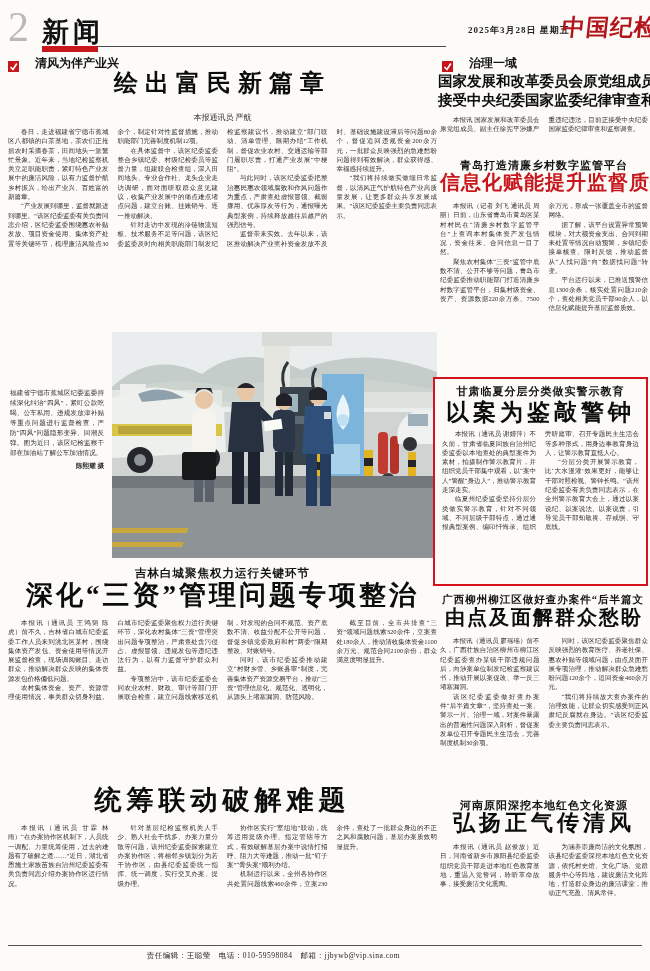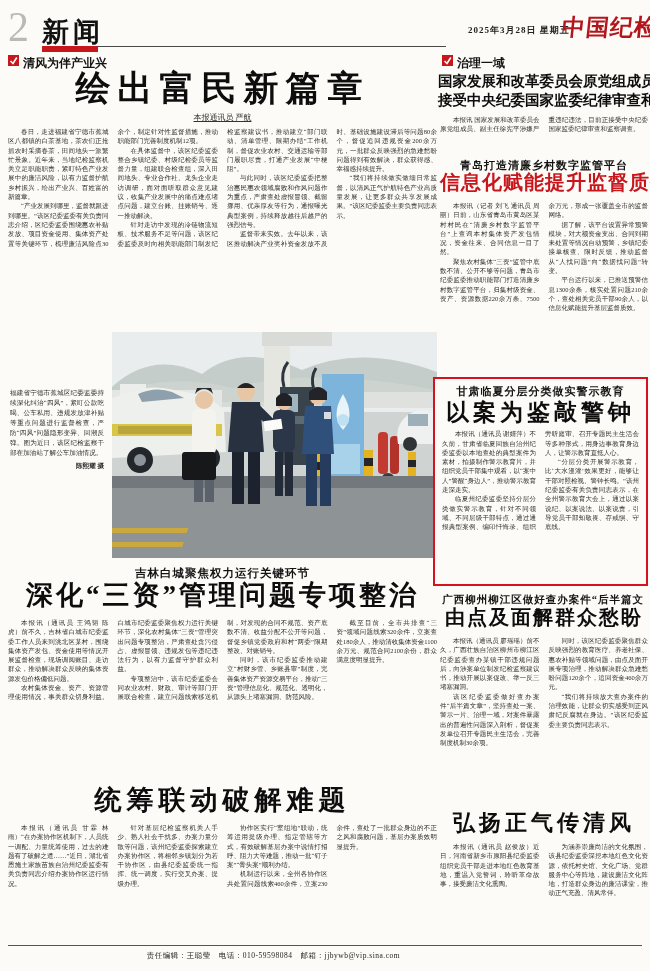--- a/index.html
+++ b/index.html
@@ -9,25 +9,25 @@
 
   
   .pagenum{font-size:42px;color:#b9b9b6;font-weight:400;line-height:1;}
   .section{font-size:27px;font-weight:900;letter-spacing:4px;color:#111;}
   .header-rule{height:1px;background:#4a4a4a;}
   .header-redbar{height:6px;background:#c8161d;}
   .date{font-size:9px;font-weight:700;color:#222;letter-spacing:1px;}
   .masthead{font-size:23px;font-weight:900;color:#b3151d;letter-spacing:1px;transform:skewX(-6deg);font-family:"Liberation Serif",serif;white-space:nowrap;}
 
   
-  .kicker{display:flex;align-items:flex-start;gap:4px;font-size:12px;font-weight:900;color:#141414;}
+  .kicker{display:flex;align-items:flex-end;gap:16px;font-size:12px;font-weight:900;color:#141414;}
   .kicker svg{flex:0 0 auto;}
   .kicker-center{text-align:center;font-size:11.5px;font-weight:900;color:#141414;letter-spacing:1px;}
   .hl{text-align:center;font-weight:900;color:#0d0d0d;line-height:1.1;white-space:nowrap;}
-  .byline{text-align:center;font-size:8px;color:#333;text-decoration:underline;}
+  .byline{text-align:center;font-size:8px;color:#333;}
 
   
   .cols{font-size:6.5px;line-height:9.3px;text-align:justify;color:#2e2e2e;overflow:hidden;column-gap:9px;}
   .cols p{margin:0;text-indent:2em;}
   .col4{column-count:4;}
   .col2{column-count:2;}
 
   
   .caption{font-size:6.6px;line-height:10px;text-align:justify;color:#2e2e2e;}
   .credit{text-align:right;margin-top:3px;font-weight:700;}
@@ -52,21 +52,21 @@
   <div class="abs date" style="left:468px;top:24px;">2025年3月28日  星期五</div>
   <div class="abs masthead" style="left:562px;top:12px;">中国纪检监察报</div>
 
   <div class="abs kicker" style="left:8px;top:55px;">
     <svg width="11" height="11">
         <rect width="11" height="11" fill="#c8161d"></rect>
         <path d="M2.5 6 L5 8.5 L8.8 2.5" stroke="#fff" stroke-width="1.6" fill="none"></path>
       </svg>
     <span>清风为伴产业兴</span>
   </div>
-  <div class="abs hl" style="left:8px;top:70px;width:429px;font-size:35px;letter-spacing:7px;">绘出富民新篇章</div>
+  <div class="abs hl" style="left:8px;top:70px;width:429px;font-size:24px;letter-spacing:7px;">绘出富民新篇章</div>
   <div class="abs byline" style="left:8px;top:112px;width:429px;">本报通讯员  严航</div>
   <div class="abs cols col4" style="left:8px;top:127px;width:429px;height:202px;">
       <p>春日，走进福建省宁德市蕉城区八都镇的白茶基地，茶农们正抢抓农时采摘春茶，田间地头一派繁忙景象。近年来，当地纪检监察机关立足职能职责，紧盯特色产业发展中的廉洁风险，以有力监督护航乡村振兴，绘出产业兴、百姓富的新篇章。</p>
       <p>“产业发展到哪里，监督就跟进到哪里。”该区纪委监委有关负责同志介绍，区纪委监委围绕惠农补贴发放、项目资金使用、集体资产处置等关键环节，梳理廉洁风险点30余个，制定针对性监督措施，推动职能部门完善制度机制12项。</p>
       <p>在具体监督中，该区纪委监委整合乡镇纪委、村级纪检委员等监督力量，组建联合检查组，深入田间地头、专业合作社、龙头企业走访调研，面对面听取群众意见建议，收集产业发展中的痛点难点堵点问题，建立台账、挂账销号、逐一推动解决。</p>
       <p>针对走访中发现的冷链物流短板、技术服务不足等问题，该区纪委监委及时向相关职能部门制发纪检监察建议书，推动建立“部门联动、清单管理、限期办结”工作机制，督促农业农村、交通运输等部门履职尽责，打通产业发展“中梗阻”。</p>
       <p>与此同时，该区纪委监委把整治惠民惠农领域腐败和作风问题作为重点，严肃查处虚报冒领、截留挪用、优亲厚友等行为，通报曝光典型案例，持续释放越往后越严的强烈信号。</p>
       <p>监督带来实效。去年以来，该区推动解决产业奖补资金发放不及时、基础设施建设滞后等问题80余个，督促追回违规资金200余万元，一批群众反映强烈的急难愁盼问题得到有效解决，群众获得感、幸福感持续提升。</p>
       <p>“我们将持续做实做细日常监督，以清风正气护航特色产业高质量发展，让更多群众共享发展成果。”该区纪委监委主要负责同志表示。</p>
     </div>
@@ -227,20 +227,21 @@
 
   <div class="abs kicker-center" style="left:438px;top:593px;width:210px;font-size:10.5px;">广西柳州柳江区做好查办案件“后半篇文章”</div>
   <div class="abs hl" style="left:440px;top:606px;width:208px;font-size:20px;letter-spacing:2px;">由点及面解群众愁盼</div>
   <div class="abs cols col2" style="left:440px;top:636px;width:208px;height:158px;">
       <p>本报讯（通讯员 廖瑶瑶）前不久，广西壮族自治区柳州市柳江区纪委监委查办某镇干部违规问题后，向涉案单位制发纪检监察建议书，推动开展以案促改、举一反三堵塞漏洞。</p>
       <p>该区纪委监委做好查办案件“后半篇文章”，坚持查处一案、警示一片、治理一域，对案件暴露出的普遍性问题深入剖析，督促案发单位召开专题民主生活会，完善制度机制30余项。</p>
       <p>同时，该区纪委监委聚焦群众反映强烈的教育医疗、养老社保、惠农补贴等领域问题，由点及面开展专项治理，推动解决群众急难愁盼问题120余个，追回资金460余万元。</p>
       <p>“我们将持续放大查办案件的治理效能，让群众切实感受到正风肃纪反腐就在身边。”该区纪委监委主要负责同志表示。</p>
     </div>
 
+  <div class="abs kicker-center" style="left:440px;top:798px;width:208px;font-size:11px;">河南原阳深挖本地红色文化资源</div>
   <div class="abs hl" style="left:440px;top:811px;width:208px;font-size:22px;letter-spacing:4px;">弘扬正气传清风</div>
   <div class="abs cols col2" style="left:440px;top:842px;width:208px;height:94px;">
       <p>本报讯（通讯员 赵俊放）近日，河南省新乡市原阳县纪委监委组织党员干部走进本地红色教育基地，重温入党誓词，聆听革命故事，接受廉洁文化熏陶。</p>
       <p>为涵养崇廉尚洁的文化氛围，该县纪委监委深挖本地红色文化资源，依托村史馆、文化广场、党群服务中心等阵地，建设廉洁文化阵地，打造群众身边的廉洁课堂，推动正气充盈、清风常伴。</p>
     </div>
 
   <div class="abs footer-rule" style="left:8px;top:945px;width:634px;"></div>
   <div class="abs footer-text" style="left:0;top:951px;width:547px;">责任编辑：王聪莹　电话：010-59598084　邮箱：jjbywb@vip.sina.com</div>
 
 </div>

